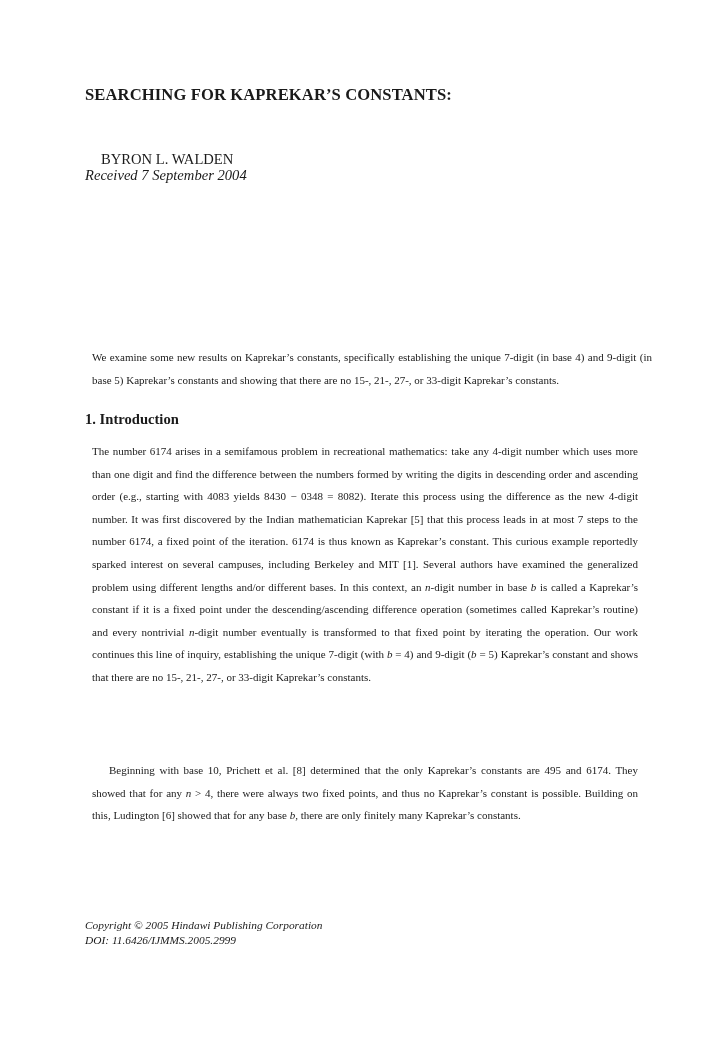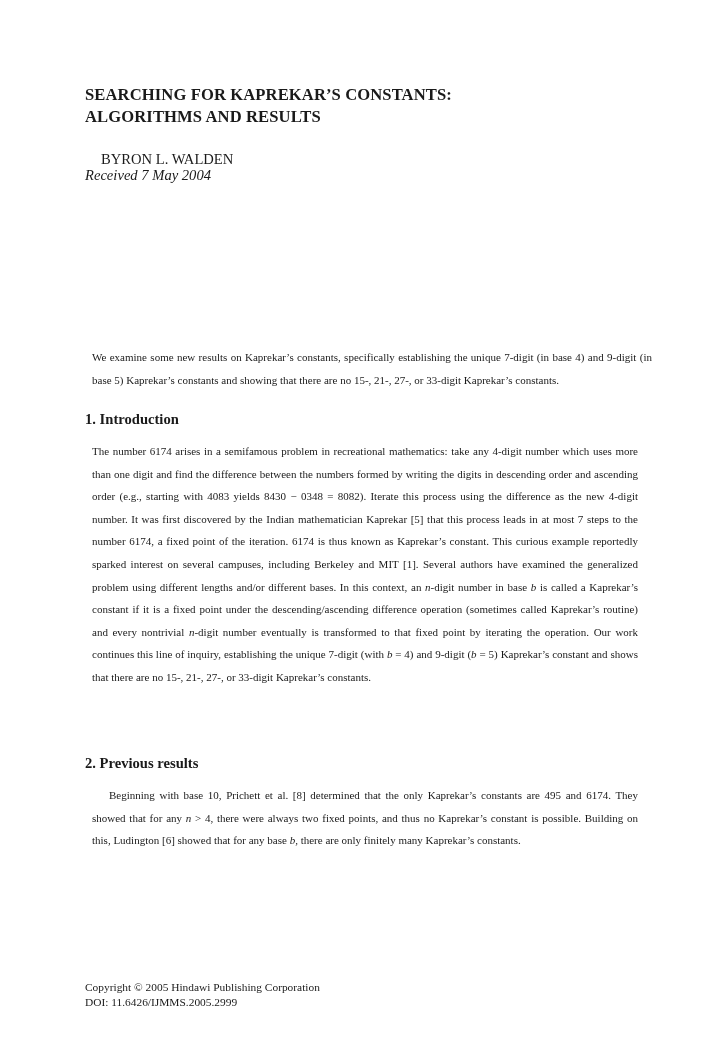--- a/index.html
+++ b/index.html
@@ -73,51 +73,50 @@
     .section-heading {
       font-weight: bold;
       font-size: 14.6px;
       line-height: 22px;
       margin: 0 0 10px 0;
     }
     .indent { text-indent: 17px; }
     .footer {
       position: absolute;
       left: 0;
-      top: 980px;
+      top: 918px;
       width: 560px;
       font-size: 11.4px;
       line-height: 14.6px;
+      font-style: italic;
     }
     .footer div { white-space: nowrap; }
     i { font-style: italic; }
   </style>
 </head>
 <body>
 
 <div class="page">
 
   <h1 class="title">
     <span>SEARCHING FOR KAPREKAR’S CONSTANTS:</span>
-    <span>ALGORITHMS AND RESULTS</span>
   </h1>
 
   <p class="author">BYRON L. WALDEN</p>
 
-  <p class="received">Received 7 May 2004</p>
+  <p class="received">Received 7 September 2004</p>
 
   <p class="body-text abstract">We examine some new results on Kaprekar’s constants, specifically establishing the unique 7-digit (in base 4) and 9-digit (in base 5) Kaprekar’s constants and showing that there are no 15-, 21-, 27-, or 33-digit Kaprekar’s constants.</p>
 
   <section class="section sec-intro">
     <h2 class="section-heading">1. Introduction</h2>
     <p class="body-text"><span>The number 6174 arises in a semifamous problem in recreational mathematics: take any 4-digit number which uses more than one digit and find the difference between the num­bers formed by writing the digits in descending order and ascending order (e.g., starting with 4083 yields 8430 − 0348 = 8082). Iterate this process using the difference as the new 4-digit number. It was first discovered by the Indian mathematician Kaprekar [5] that this process leads in at most 7 steps to the number 6174, a fixed point of the iteration. 6174 is thus known as Kaprekar’s constant. This curious example reportedly sparked interest on several campuses, including Berkeley and MIT [1]. Several authors have examined the generalized problem using different lengths and/or different bases. In this context, an </span><i>n</i><span>-digit number in base </span><i>b</i><span> is called a Kaprekar’s constant if it is a fixed point under the de­scending/ascending difference operation (sometimes called Kaprekar’s routine) and every nontrivial </span><i>n</i><span>-digit number eventually is transformed to that fixed point by iterating the operation. Our work continues this line of inquiry, establishing the unique 7-digit (with </span><i>b</i><span> = 4) and 9-digit (</span><i>b</i><span> = 5) Kaprekar’s constant and shows that there are no 15-, 21-, 27-, or 33-digit Kaprekar’s constants.</span></p>
   </section>
 
   <section class="section sec-prev">
-    <h2 class="section-heading">2. Previous results</h2>
     <p class="body-text indent"><span>Beginning with base 10, Prichett et al. [8] determined that the only Kaprekar’s con­stants are 495 and 6174. They showed that for any </span><i>n</i><span> &gt; 4, there were always two fixed points, and thus no Kaprekar’s constant is possible. Building on this, Ludington [6] showed that for any base </span><i>b</i><span>, there are only finitely many Kaprekar’s constants.</span></p>
   </section>
 
   <footer class="footer">
     <div>Copyright © 2005 Hindawi Publishing Corporation</div>
     <div>DOI: 11.6426/IJMMS.2005.2999</div>
   </footer>
 
 </div>
 

